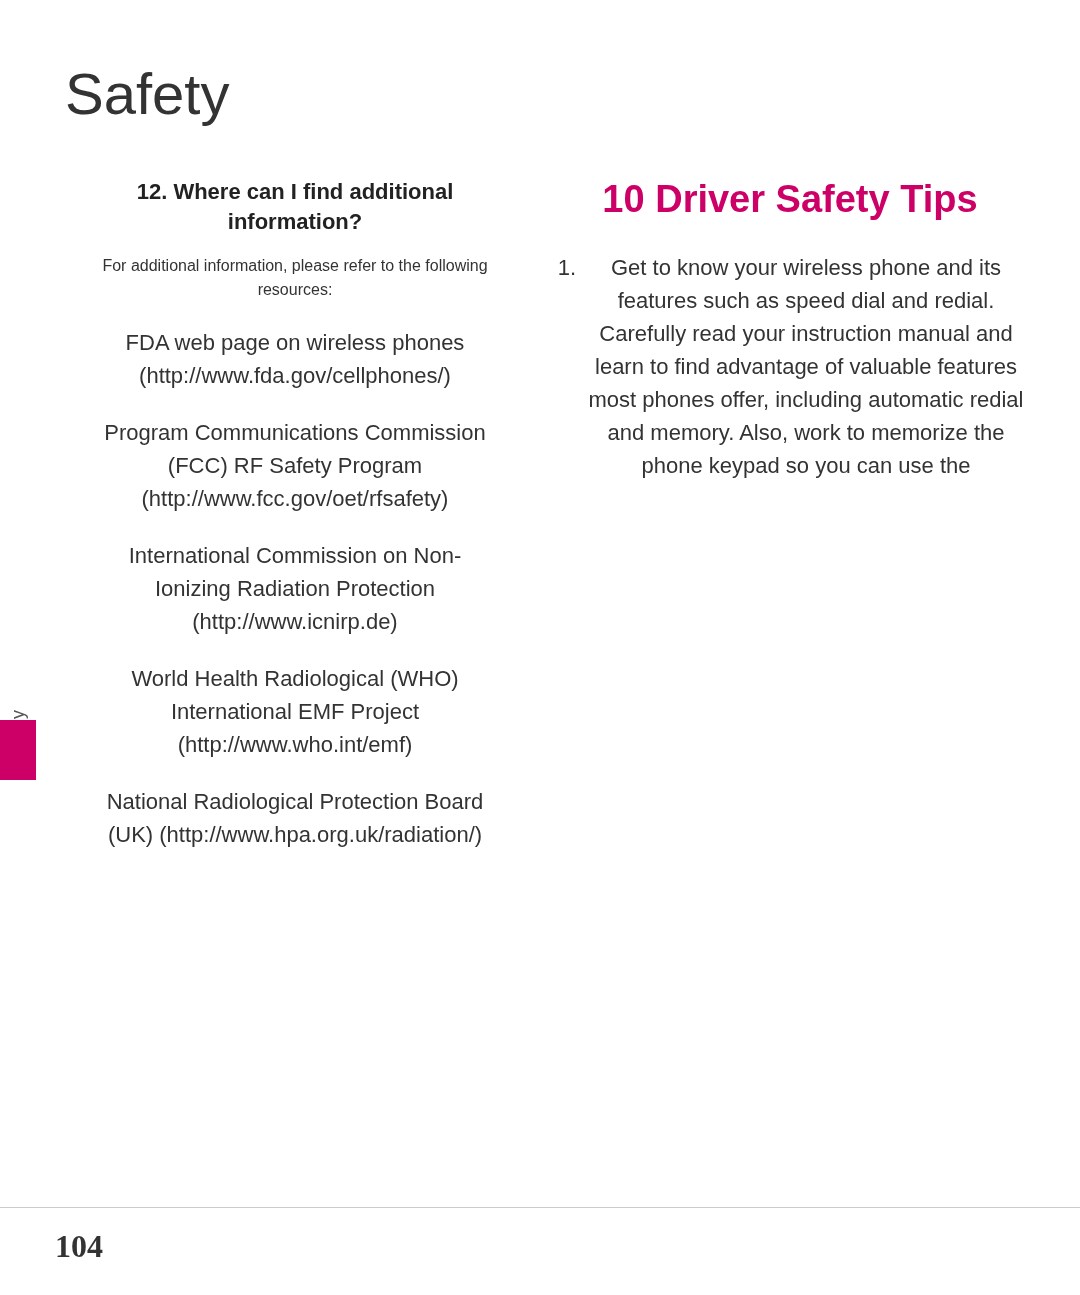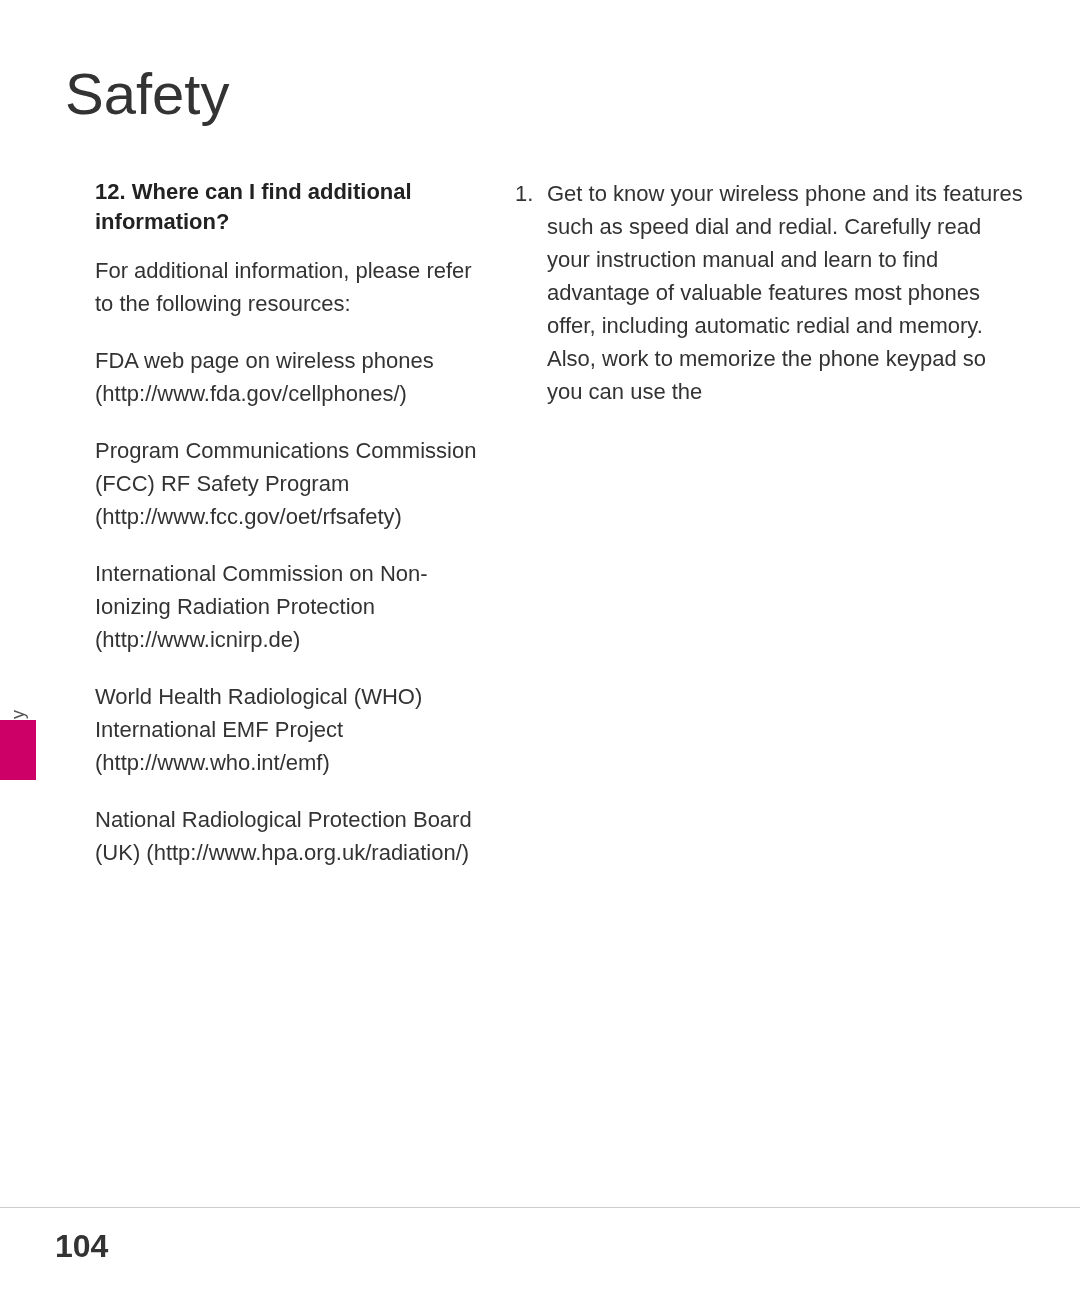--- a/index.html
+++ b/index.html
@@ -68,21 +68,23 @@
       font-size: 58px;
       font-weight: 300;
       color: #333333;
       margin-bottom: 50px;
       padding-left: 10px;
     }
 
     
     .columns {
       display: flex;
+      gap: 40px;
       flex: 1;
+      text-align: center;
     }
 
     .left-column {
       width: 440px;
       flex-shrink: 0;
       padding-left: 40px;
     }
 
     .right-column {
       flex: 1;
@@ -93,21 +95,21 @@
     .section-heading {
       font-size: 22px;
       font-weight: 700;
       color: #222222;
       margin-bottom: 18px;
       line-height: 1.35;
     }
 
     
     .body-text {
-      font-size: 22px;
+      font-size: 16px;
       color: #333333;
       line-height: 1.5;
       margin-bottom: 22px;
     }
 
     
     .resource-item {
       font-size: 22px;
       color: #333333;
       line-height: 1.5;
@@ -139,20 +141,21 @@
       min-width: 24px;
     }
 
     
     .footer {
       padding: 20px 55px 30px 55px;
       display: flex;
       align-items: center;
       border-top: 1px solid #cccccc;
       margin-top: auto;
+      font-family: Liberation Serif, serif;
     }
 
     .page-number {
       font-size: 32px;
       font-weight: 700;
       color: #333333;
     }
   </style>
 </head>
 <body>
@@ -179,20 +182,21 @@
         <div class="resource-item">FDA web page on wireless phones (http://www.fda.gov/cellphones/)</div>
         <div class="resource-item">Program Communications Commission (FCC) RF Safety Program (http://www.fcc.gov/oet/rfsafety)</div>
         <div class="resource-item">International Commission on Non-Ionizing Radiation Protection (http://www.icnirp.de)</div>
         <div class="resource-item">World Health Radiological (WHO) International EMF Project (http://www.who.int/emf)</div>
         <div class="resource-item">National Radiological Protection Board (UK) (http://www.hpa.org.uk/radiation/)</div>
 
       </div>
 
       <div class="right-column">
 
+        <h2 class="driver-heading">10 Driver Safety Tips</h2>
 
 
         <div class="numbered-item">
           <span class="num">1.</span>
           <span>Get to know your wireless phone and its features such as speed dial and redial. Carefully read your instruction manual and learn to find advantage of valuable features most phones offer, including automatic redial and memory. Also, work to memorize the phone keypad so you can use the</span>
         </div>
 
       </div>
 
     </div>

